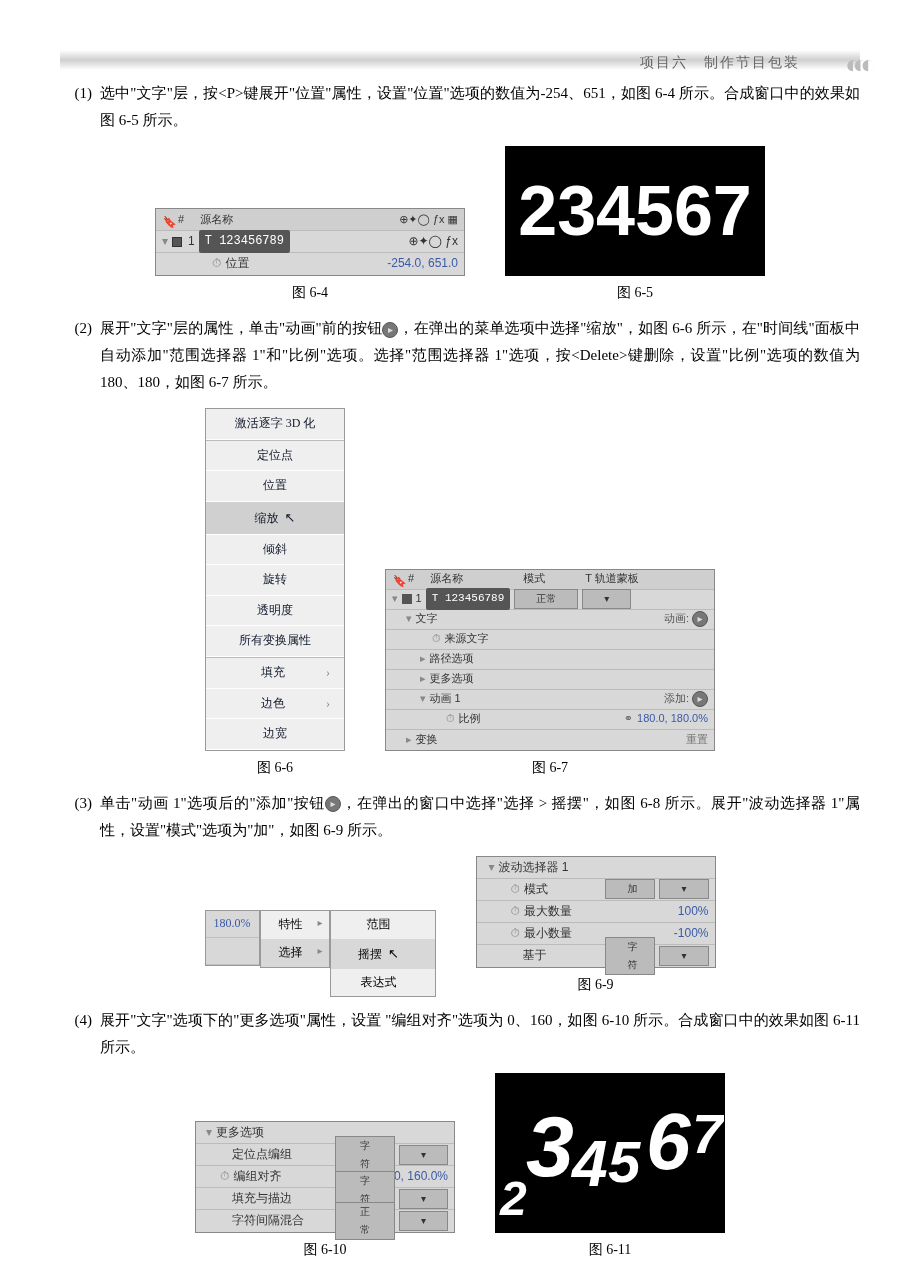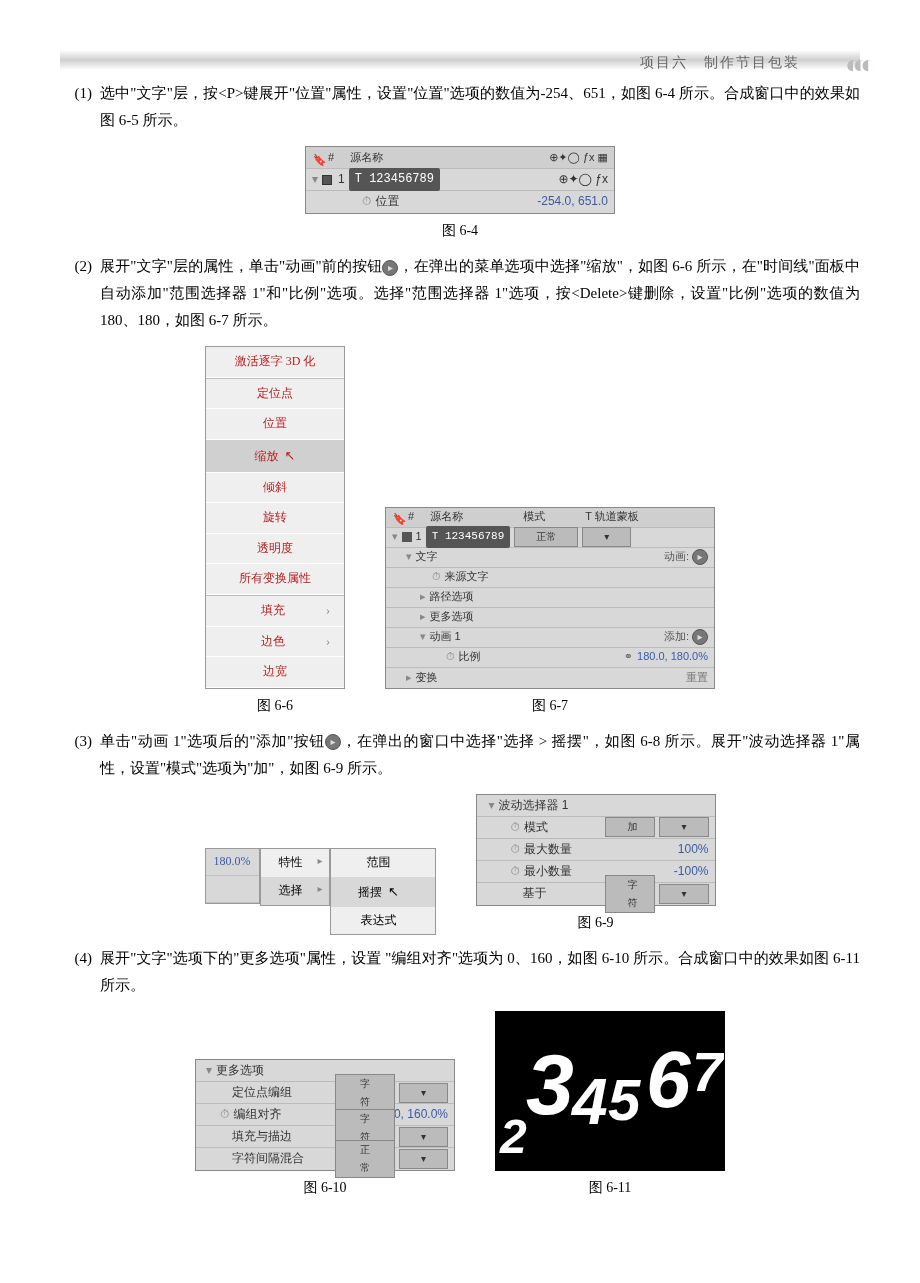--- a/index.html
+++ b/index.html
@@ -53,21 +53,21 @@
     background: #000; color: #fff; font-family: Arial, sans-serif;
     font-weight: bold; overflow: hidden; border: 1px solid #000;
     display: flex; align-items: center; justify-content: center; position: relative;
   }
   .bignum-65 { width: 260px; height: 130px; font-size: 70px; letter-spacing: 0; }
   .bignum-611 {
     width: 230px; height: 160px; position: relative;
   }
   .bignum-611 span { position: absolute; font-style: italic; }
   
-  .f66 { width: 140px; background: #efefef; border: 1px solid #999; font-size: 12px; color: #b91c1c; }
+  .f66 { width: 140px; background: #efefef; border: 1px solid #999; font-size: 12px; color: #0f172a; }
   .f66-item { padding: 4px 14px; border-bottom: 1px solid #fff; }
   .f66-item.sel { background: #d0d0d0; }
   .f66-sep { border-top: 1px solid #bbb; height: 0; }
   .f66-item.sub::after { content: "›"; float: right; color: #888; }
   .cursor { font-size: 13px; margin-left: 6px; }
   
   .f67 { width: 330px; }
   .f67 .ae-row { height: 20px; font-size: 11px; }
   .ae-dropdown { background: #bbb; border: 1px solid #888; padding: 0 21px; font-size: 10px; margin-left: 4px; }
   .ae-tri { color: #888; margin-right: 4px; }
@@ -127,20 +127,26 @@
         </div>
         <div class="ae-row">
           <span class="ae-stopwatch" style="margin-left:50px;">⏱</span>
           <span>位置</span>
           <span class="ae-val">-254.0, 651.0</span>
         </div>
       </div>
       <div class="figcap">图 6-4</div>
     </div>
 
+    <div class="figblock">
+      <div class="preview-black bignum-65">
+        <span>234567</span>
+      </div>
+      <div class="figcap">图 6-5</div>
+    </div>
   </div>
 
   <div class="step">
     <div class="step-num">(2)</div>
     <div class="step-body">
       展开"文字"层的属性，单击"动画"前的按钮<span class="inline-btn-o"></span>，在弹出的菜单选项中选择"缩放"，如图 6-6 所示，在"时间线"面板中自动添加"范围选择器 1"和"比例"选项。选择"范围选择器 1"选项，按&lt;Delete&gt;键删除，设置"比例"选项的数值为180、180，如图 6-7 所示。
     </div>
   </div>
 
   <div class="figrow">

